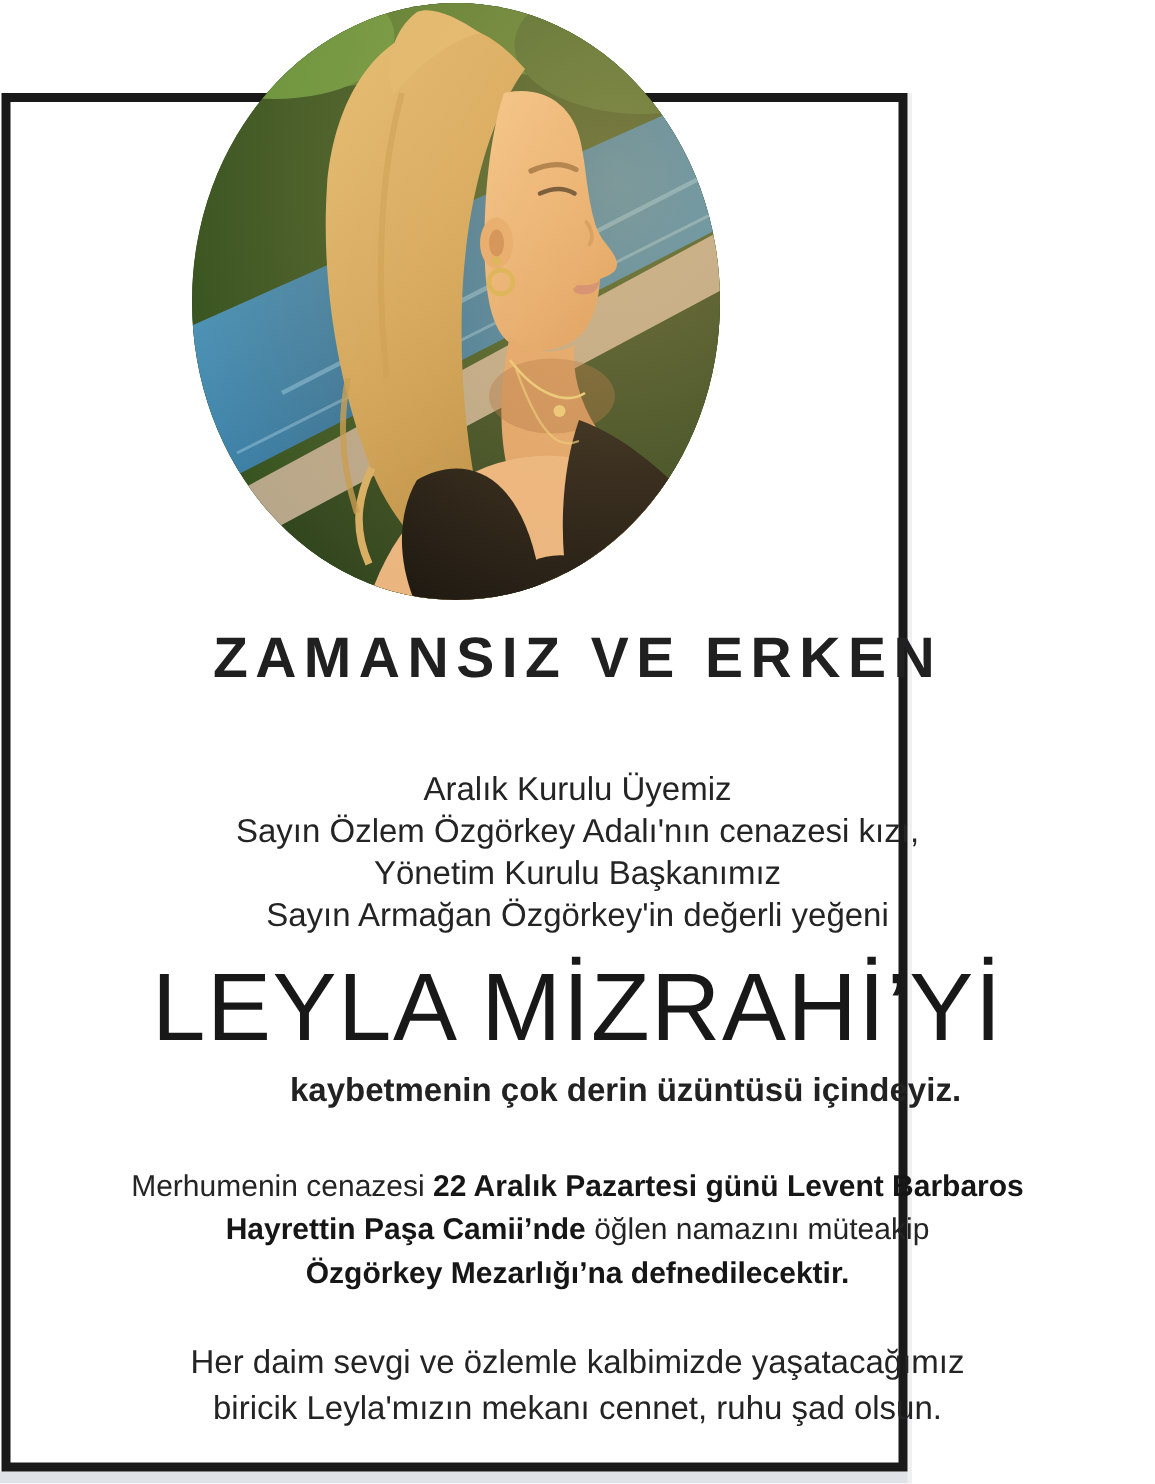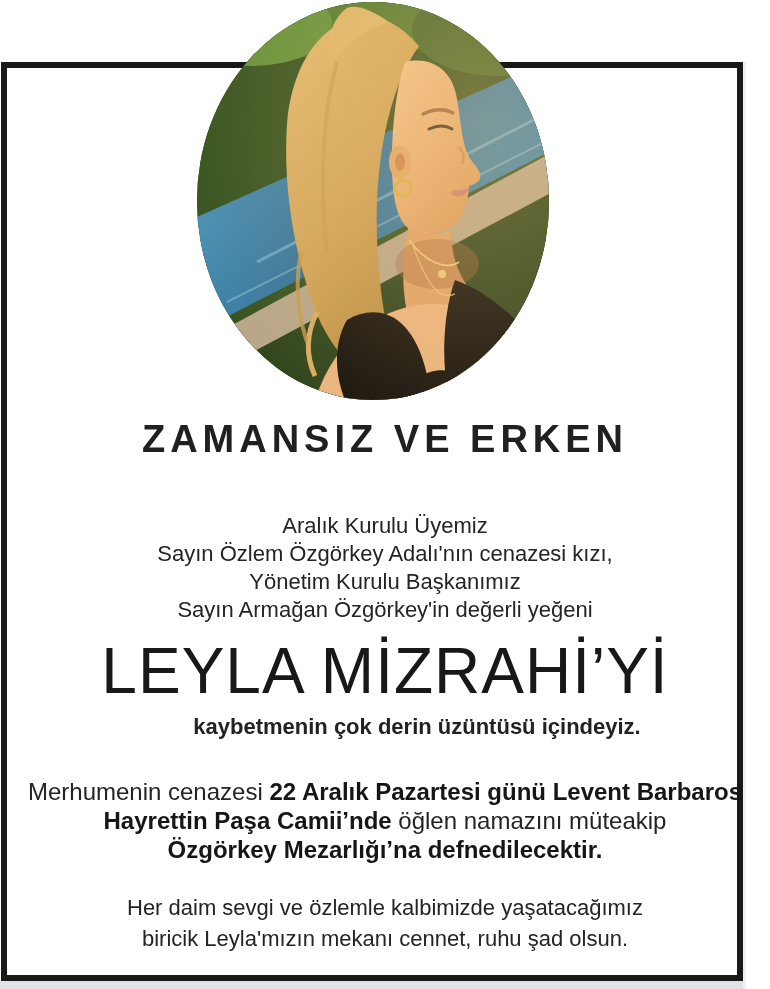--- a/index.html
+++ b/index.html
@@ -3,21 +3,21 @@
 <meta charset="utf-8">
 <style>
   html,body{margin:0;padding:0;}
   body{
     width:770px;height:989px;
     background:#ffffff;
     font-family:"Liberation Sans","DejaVu Sans",sans-serif;
     color:#1f1f1f;
     overflow:hidden;
   }
-  .page{position:relative;width:746px;height:989px;background:#ffffff;}
+  .page{position:relative;width:608px;height:989px;background:#ffffff;}
 
   
   .edge-bottom{position:absolute;left:0;right:0;bottom:0;height:8px;background:#dfe2e6;z-index:1;}
   .edge-right{position:absolute;top:62px;bottom:0;right:0;width:3px;background:#eef0f2;z-index:1;}
 
   
   .frame{
     position:absolute;left:1px;right:3px;top:62px;bottom:8px;
     border:6px solid #191919;
     z-index:2;background:transparent;
@@ -33,21 +33,21 @@
   }
   .photo svg{display:block;width:100%;height:100%;}
 
   .tblock{position:absolute;left:0;width:770px;text-align:center;z-index:4;}
   .line{white-space:nowrap;}
 
   .heading{top:415px;font-size:38px;line-height:48px;font-weight:700;letter-spacing:5px;color:#202020;}
   .intro{top:512px;font-size:22px;line-height:28px;font-weight:500;color:#242424;}
   .name{top:630px;font-size:64px;line-height:82px;font-weight:400;letter-spacing:1px;color:#181818;}
   .subline{top:714px;font-size:22px;font-weight:600;color:#222;padding-left:32px;}
-  .funeral{top:777px;font-size:24px;line-height:29px;color:#242424;}
+  .funeral{top:777px;font-size:20px;line-height:29px;color:#242424;}
   .funeral .b{font-weight:700;color:#161616;}
   .funeral .r{font-weight:500;}
   .closing{top:892px;font-size:22px;line-height:31px;font-weight:500;color:#242424;}
 </style>
 </head>
 <body>
 
 <div class="page">
 
   <div class="edge-bottom"></div>

